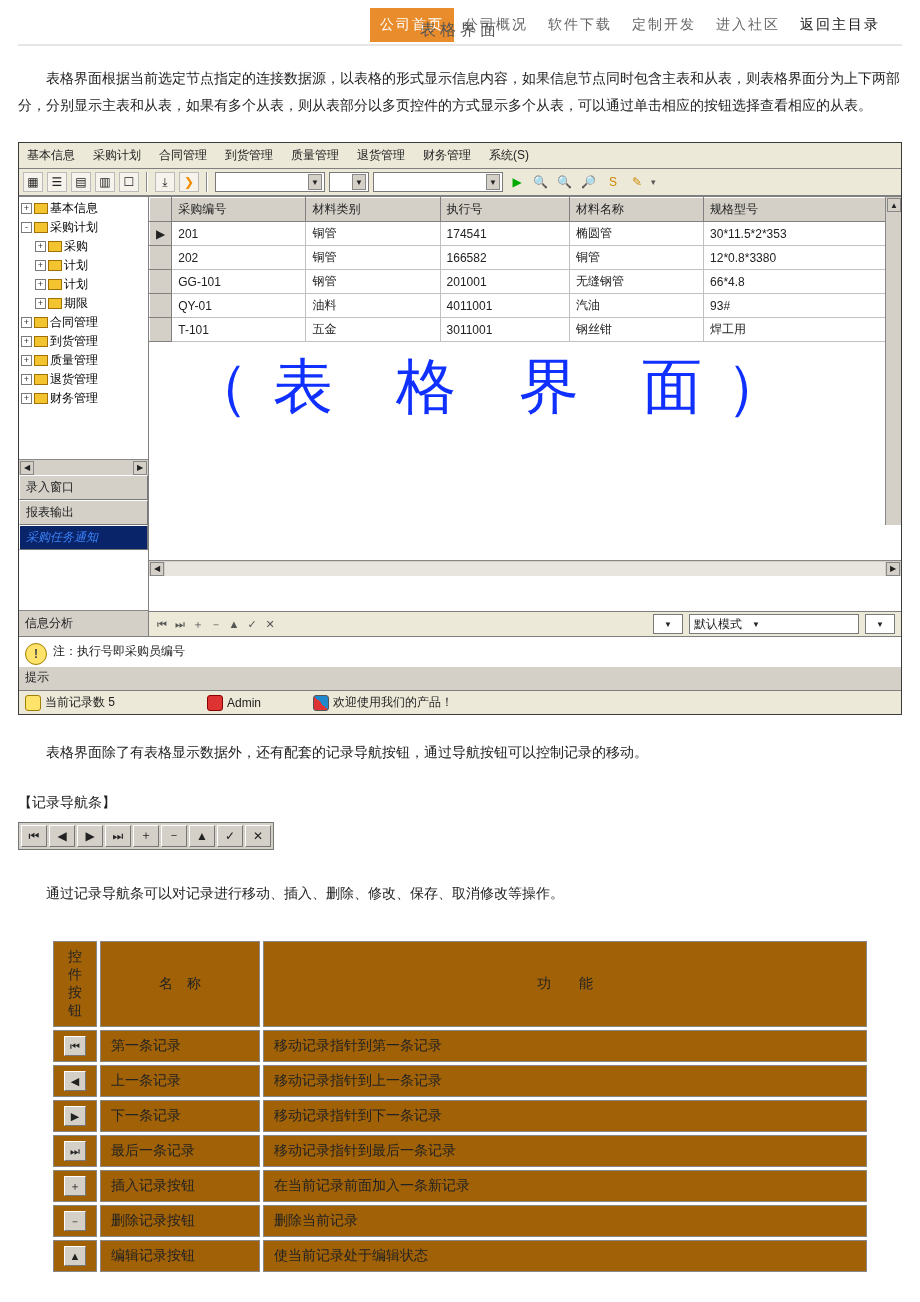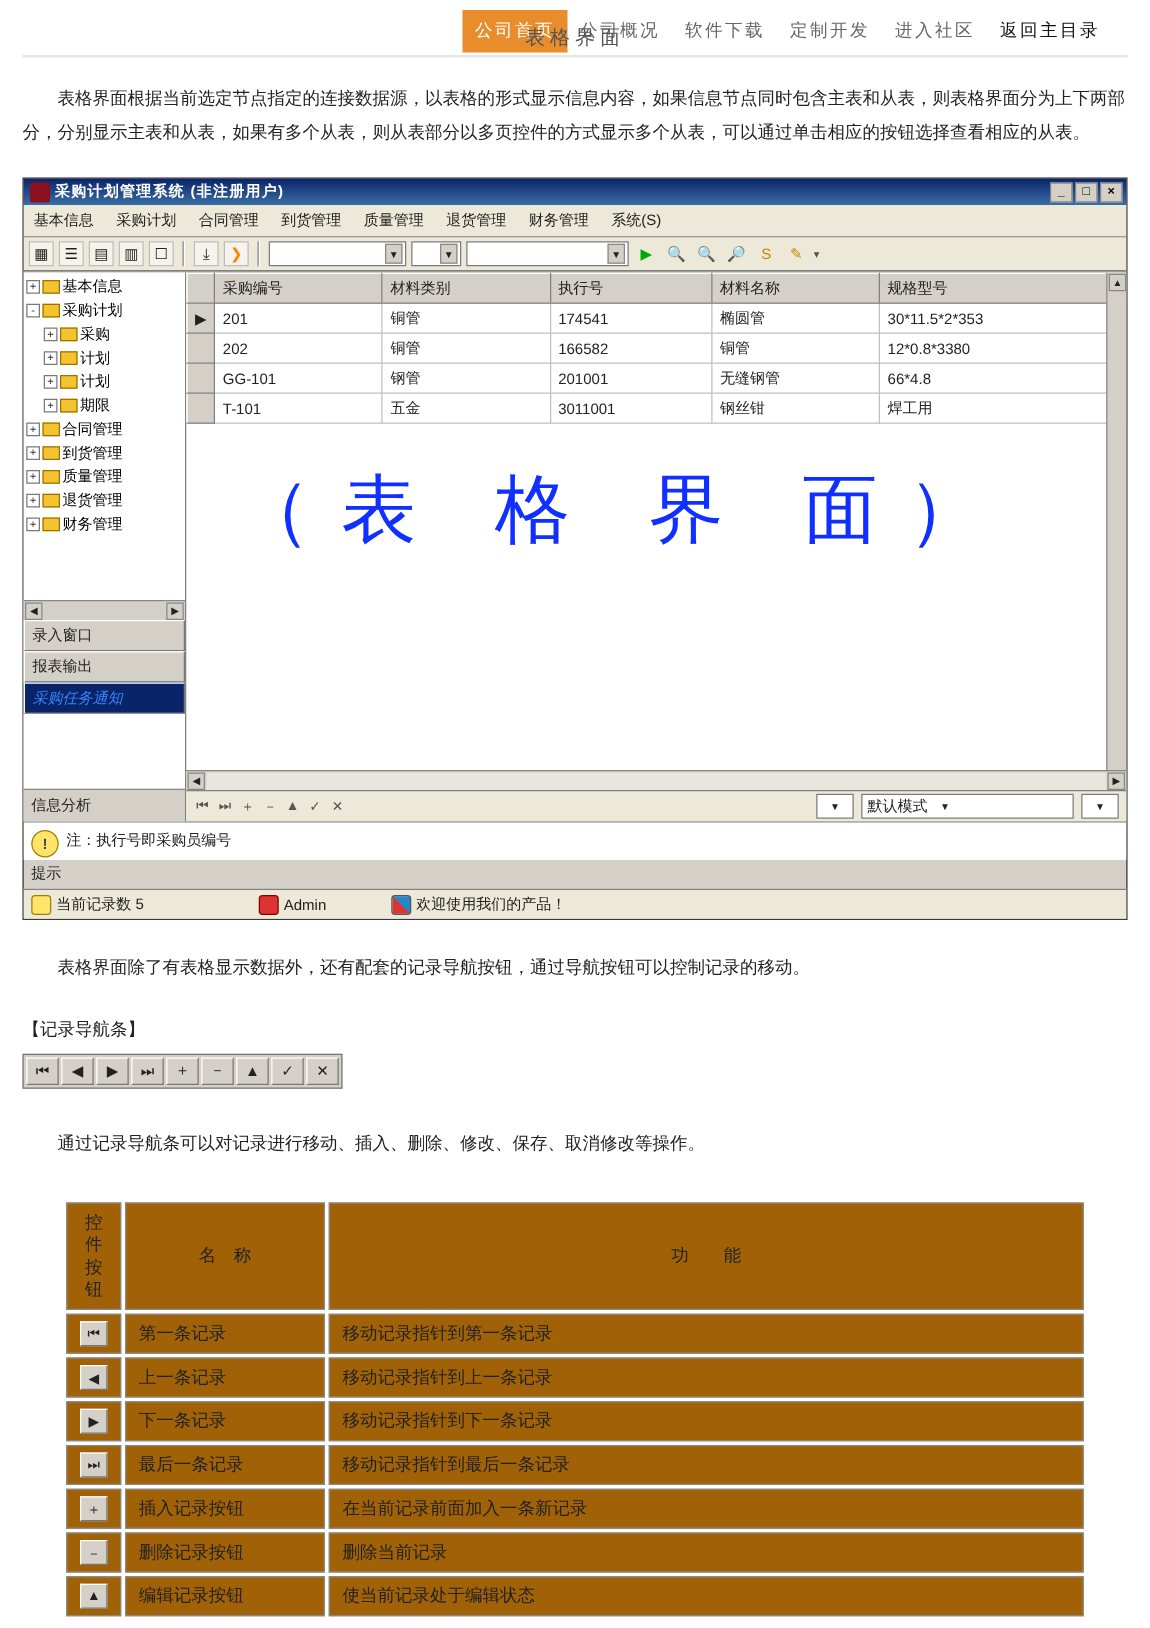--- a/index.html
+++ b/index.html
@@ -73,21 +73,21 @@
   .tree-row.indent-1 { padding-left:14px; }
   .tree-exp { width:11px; height:11px; border:1px solid #7a7a7a; display:inline-flex; align-items:center; justify-content:center; font-size:9px; line-height:9px; color:#333; background:#fff;}
   .folder-icon { width:14px; height:11px; background:#f4c430; border:1px solid #a07000; display:inline-block;}
   .hscroll { height:16px; background:#d4d0c8; border-top:1px solid #888; display:flex; align-items:center; justify-content:space-between; padding:0 1px;}
   .hscroll .arrow { width:14px; height:14px; background:#d4d0c8; border:1px solid #888; font-size:8px; display:flex; align-items:center; justify-content:center;}
   .sidebar-btn { background:#d4d0c8; border:1px solid #fff; border-right-color:#777; border-bottom-color:#777; padding:3px 6px; margin:0; font-size:12px; text-align:left;}
   .sidebar-btn.selected { background:#0a246a; color:#3b82f6;font-style:italic; }
   .sidebar-spacer { flex:0 0 auto; height:60px; background:#fff;}
   .sidebar-footer { background:#d4d0c8; padding:4px 6px; border-top:1px solid #888;}
 
-  .grid-pane { flex:1; display:flex; flex-direction:column; position:relative;}
+  .grid-pane { flex:1; display:flex; flex-direction:column; position:relative;gap:35px;}
   .grid-wrap { flex:1; overflow:hidden; position:relative;}
   table.data-grid { border-collapse:collapse; width:100%; font-size:12px;}
   table.data-grid th {
     background:#d4d0c8; border:1px solid #808080; border-top:1px solid #fff; border-left:1px solid #fff;
     padding:3px 6px; text-align:left; font-weight:normal;
   }
   table.data-grid td { border:1px solid #c0c0c0; padding:3px 6px; text-align:left;}
   table.data-grid td.rowhead { background:#d4d0c8; width:14px; text-align:center; border:1px solid #808080; border-top-color:#fff; border-left-color:#fff;}
   .watermark {
     position:absolute; top:150px; left:40px; right:20px;
@@ -156,31 +156,20 @@
 <div class="page-title-row">
   <span class="page-title">表格界面</span>
 </div>
 
 <div class="body-text">
   <p>表格界面根据当前选定节点指定的连接数据源，以表格的形式显示信息内容，如果信息节点同时包含主表和从表，则表格界面分为上下两部分，分别显示主表和从表，如果有多个从表，则从表部分以多页控件的方式显示多个从表，可以通过单击相应的按钮选择查看相应的从表。</p>
 </div>
 
 
 <div class="app-window">
-  <div class="titlebar">
-    <div class="titlebar-left">
-      <span class="app-icon"></span>
-      <span class="titlebar-title">采购计划管理系统 (非注册用户)</span>
-    </div>
-    <div class="window-controls">
-      <div class="wbtn">_</div>
-      <div class="wbtn">□</div>
-      <div class="wbtn">×</div>
-    </div>
-  </div>
 
   <div class="menubar">
     <span>基本信息</span>
     <span>采购计划</span>
     <span>合同管理</span>
     <span>到货管理</span>
     <span>质量管理</span>
     <span>退货管理</span>
     <span>财务管理</span>
     <span>系统(S)</span>
@@ -317,20 +306,28 @@
                 <td>铜管</td>
                 <td>12*0.8*3380</td>
               </tr>
               <tr>
                 <td class="rowhead"></td>
                 <td>GG-101</td>
                 <td>钢管</td>
                 <td>201001</td>
                 <td>无缝钢管</td>
                 <td>66*4.8</td>
+              </tr>
+              <tr>
+                <td class="rowhead"></td>
+                <td>QY-01</td>
+                <td>油料</td>
+                <td>4011001</td>
+                <td>汽油</td>
+                <td>93#</td>
               </tr>
               <tr>
                 <td class="rowhead"></td>
                 <td>T-101</td>
                 <td>五金</td>
                 <td>3011001</td>
                 <td>钢丝钳</td>
                 <td>焊工用</td>
               </tr>
             </tbody>

